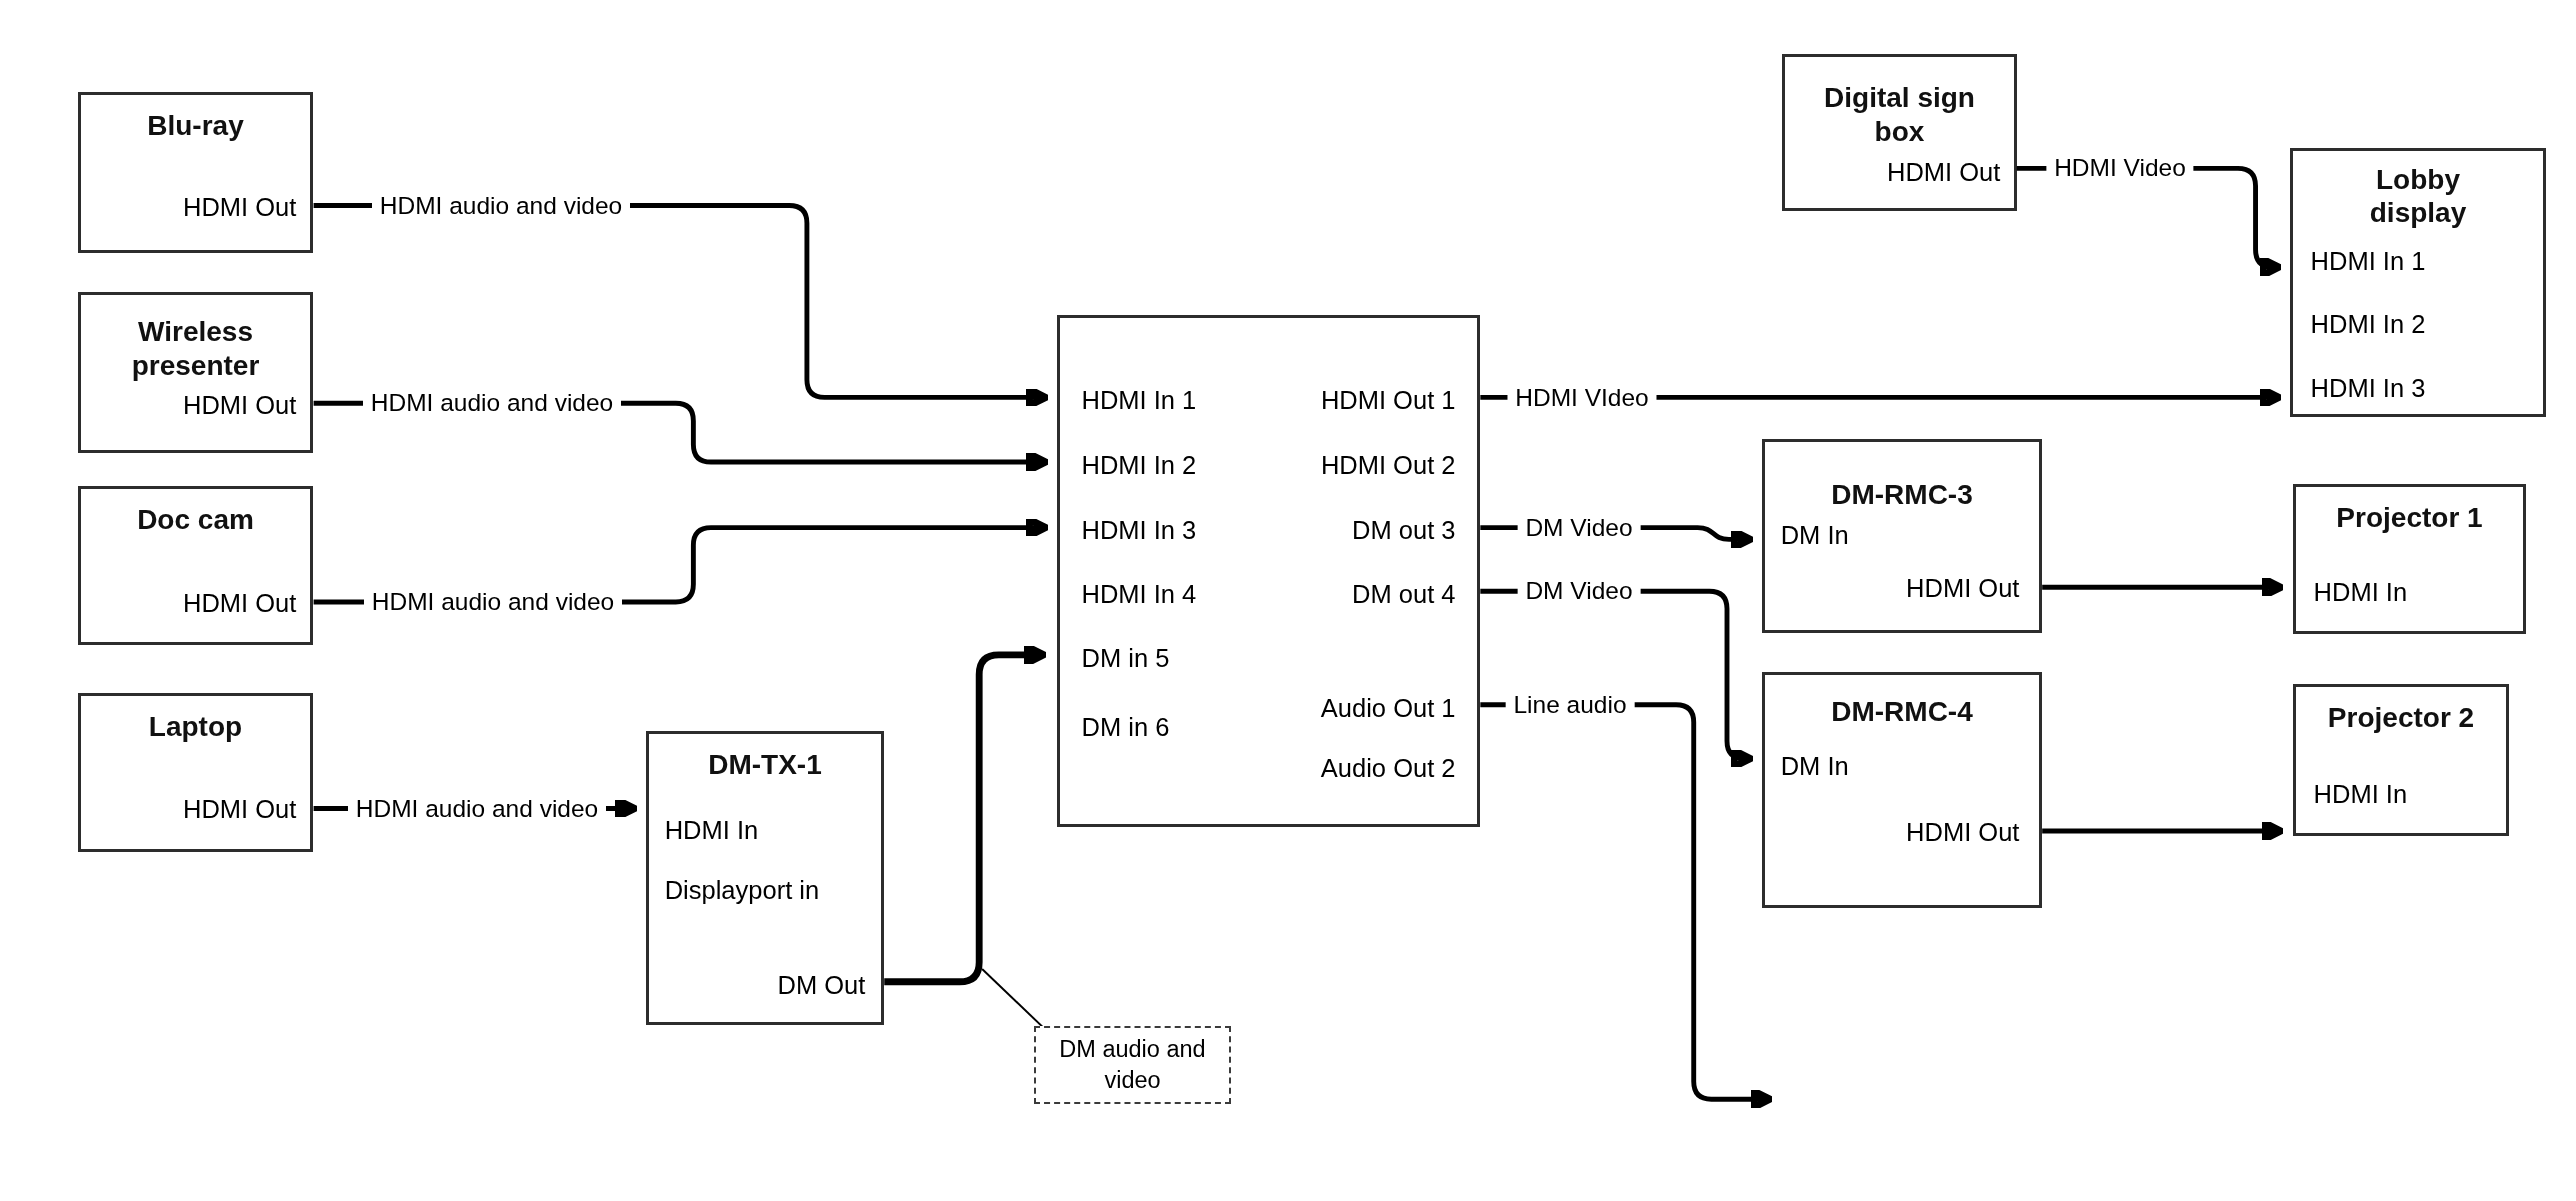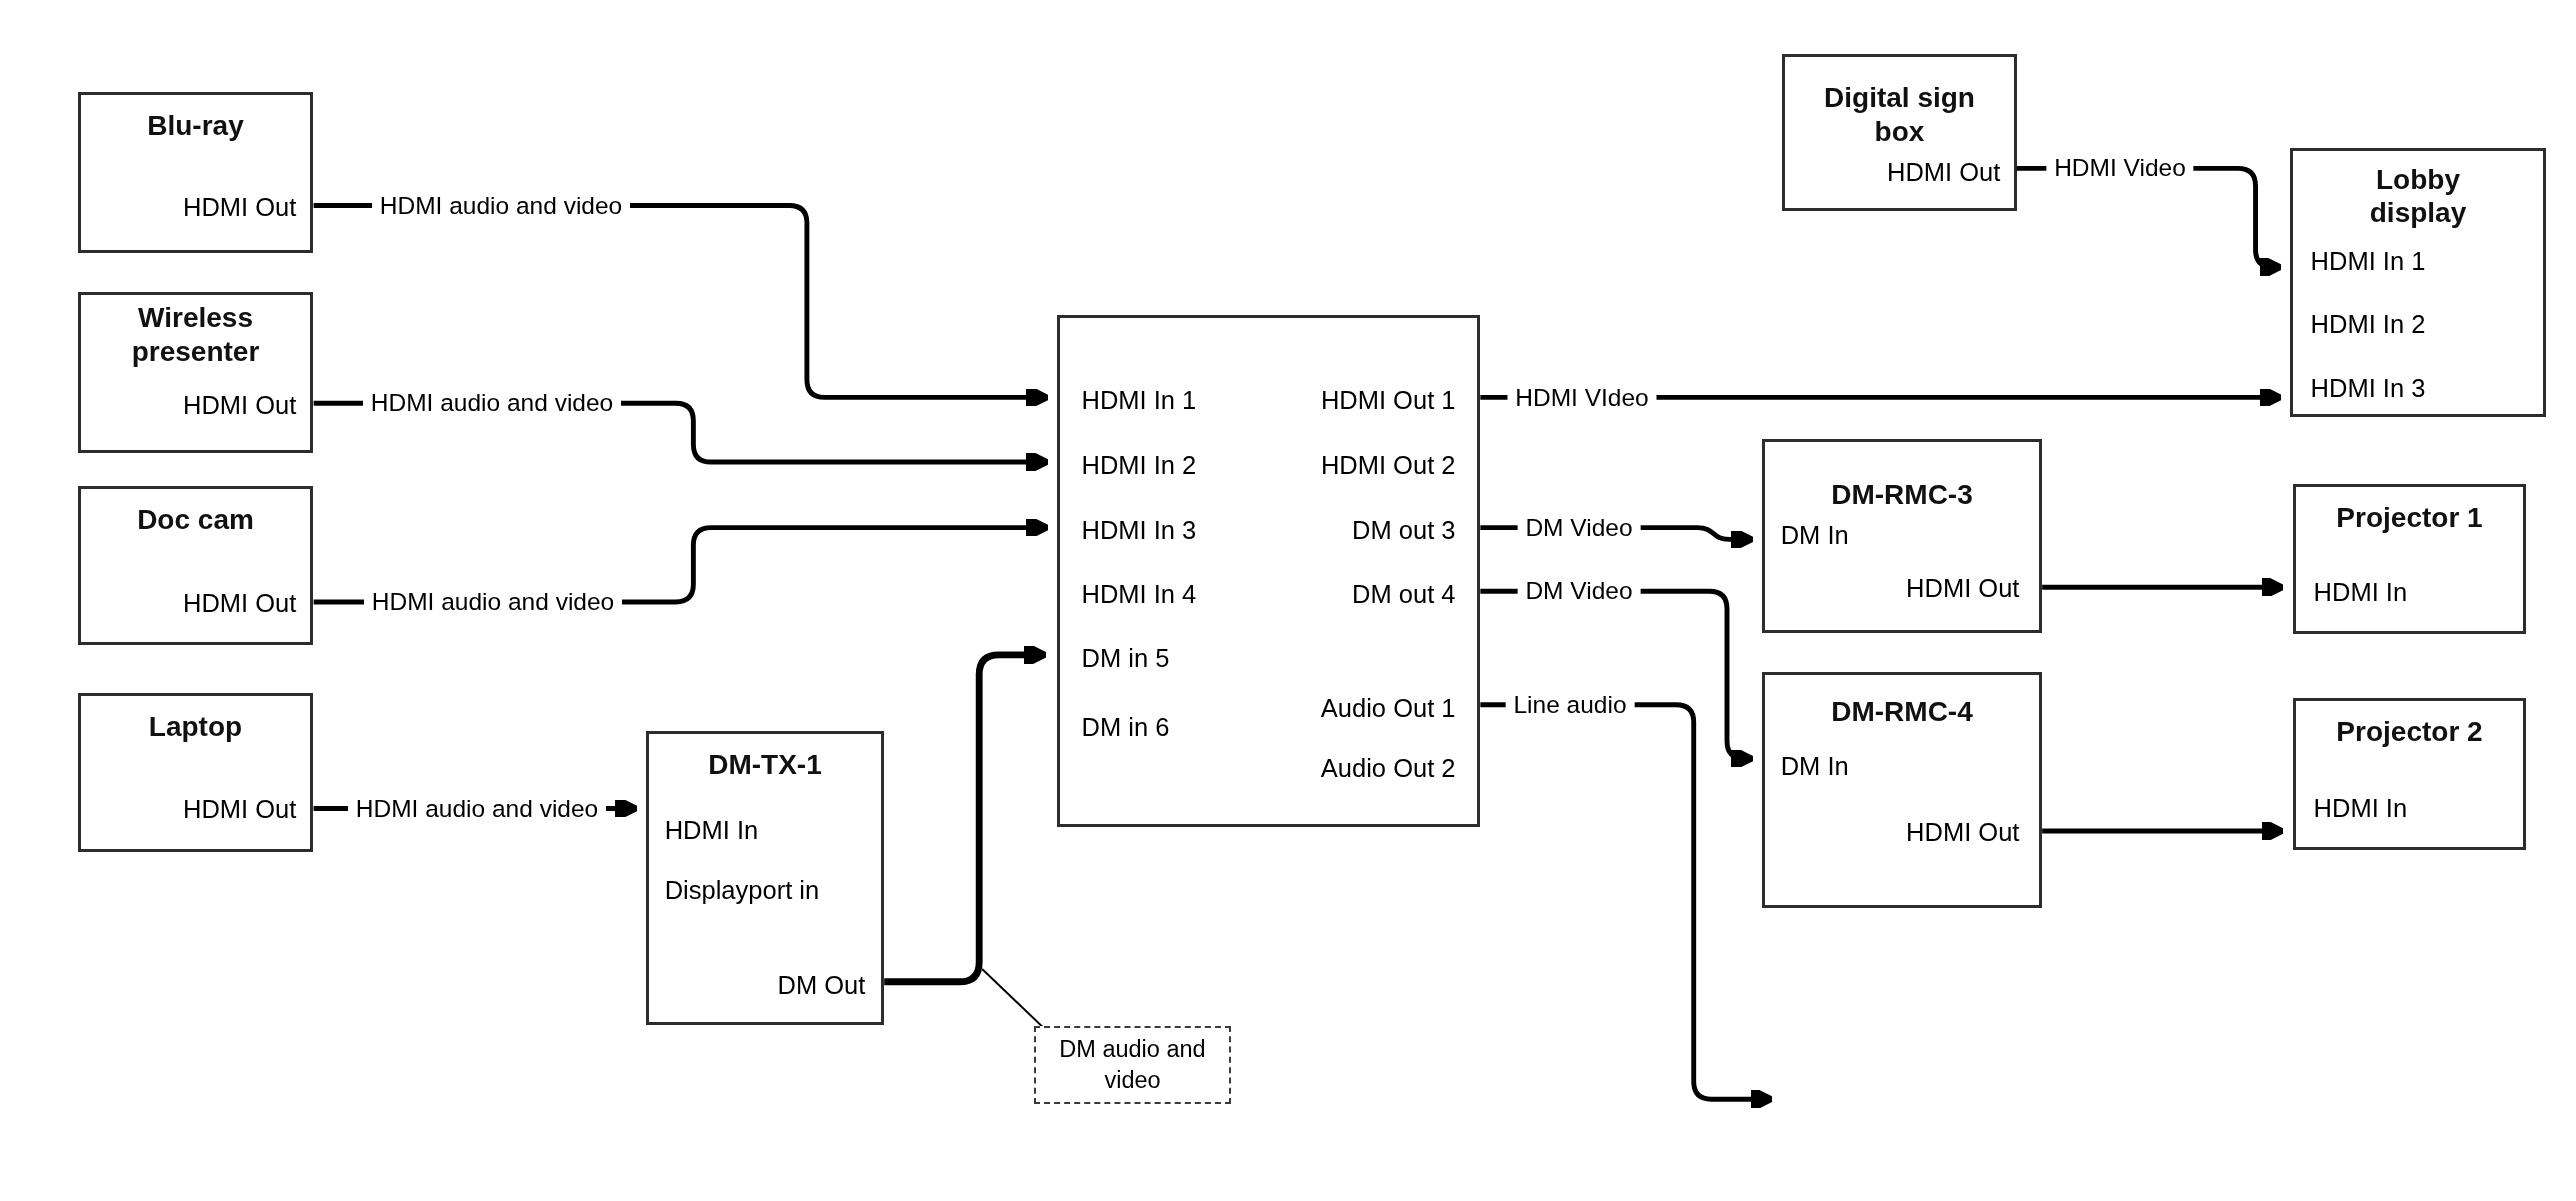--- a/index.html
+++ b/index.html
@@ -95,21 +95,21 @@
     <path d="M 2086 600 H 2328" marker-end="url(#arrow)"></path>
     <path d="M 2086 849 H 2328" marker-end="url(#arrow)"></path>
   </svg>
 
   <div class="node" style="left:78px;top:92px;width:235px;height:161px">
     <div class="title">Blu-ray</div>
     <div class="port right" style="right:13.7px;top:112px">HDMI Out</div>
   </div>
 
   <div class="node" style="left:78px;top:292px;width:235px;height:161px">
-    <div class="title" style="max-width:147px;padding-top:6px">Wireless presenter</div>
+    <div class="title" style="max-width:147px;padding-top:20px">Wireless presenter</div>
     <div class="port right" style="right:13.7px;top:110px">HDMI Out</div>
   </div>
 
   <div class="node" style="left:78px;top:486px;width:235px;height:159px">
     <div class="title">Doc cam</div>
     <div class="port right" style="right:13.7px;top:114px">HDMI Out</div>
   </div>
 
   <div class="node" style="left:78px;top:693px;width:235px;height:159px">
     <div class="title">Laptop</div>
@@ -160,21 +160,21 @@
     <div class="title">Projector 1</div>
     <div class="port" style="left:17.6px;top:105px">HDMI In</div>
   </div>
 
   <div class="node" style="left:1762px;top:672px;width:280px;height:236px">
     <div class="title" style="padding-top:19.6px">DM-RMC-4</div>
     <div class="port" style="left:15.7px;top:91px">DM In</div>
     <div class="port right" style="right:19.6px;top:157px">HDMI Out</div>
   </div>
 
-  <div class="node" style="left:2293px;top:698px;width:233px;height:152px">
+  <div class="node" style="left:2293px;top:684px;width:216px;height:152px">
     <div class="title">Projector 2</div>
     <div class="port" style="left:17.6px;top:107px">HDMI In</div>
   </div>
 
 
   <div class="edge-label" style="left:501px;top:206px">HDMI audio and video</div>
   <div class="edge-label" style="left:492px;top:403px">HDMI audio and video</div>
   <div class="edge-label" style="left:493px;top:602px">HDMI audio and video</div>
   <div class="edge-label" style="left:477px;top:809px">HDMI audio and video</div>
   <div class="edge-label" style="left:1582px;top:398px">HDMI VIdeo</div>

